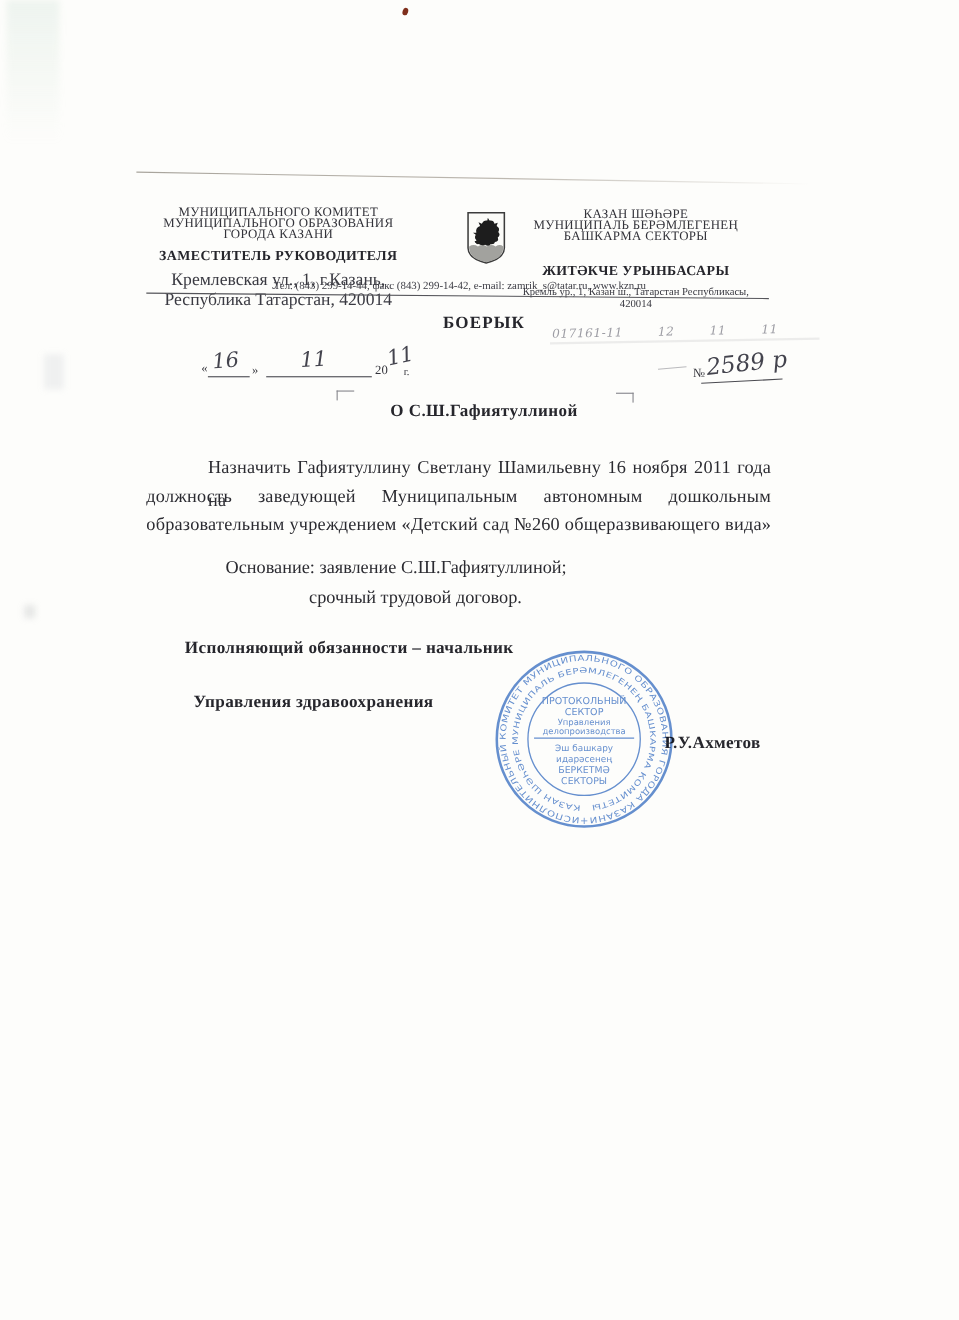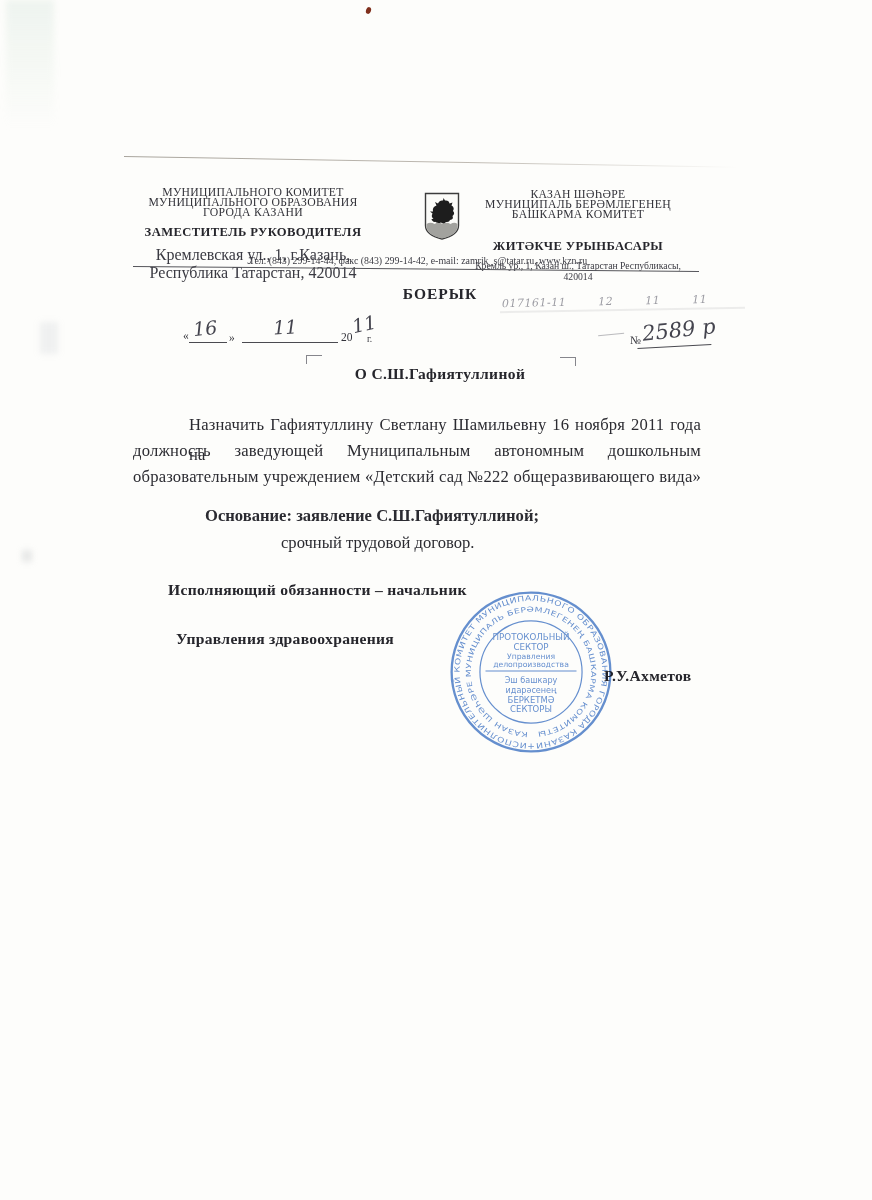--- a/index.html
+++ b/index.html
@@ -62,21 +62,21 @@
       <path d="M2.5,2.5 h33 v32 q0,9.5 -16.5,13.5 q-16.5,-4 -16.5,-13.5 z" fill="#fbfbf8" stroke="#3c3c3c" stroke-width="1.4"></path>
       <path d="M3.5,33 q4,-2.6 8,0 q4,-2.6 8,0 q4,-2.6 8,0 q4,-2.6 7,0 l0,2 q0,9 -15.5,12.5 q-15.5,-3.5 -15.5,-12.5 z" fill="#a2a29e"></path>
       <path d="M11,28 q-3.5,-2 -1.5,-5.5 l-2.5,-2 3,0 q-1,-4.5 3.5,-6 l-1.5,-3.5 3,1.5 q1.5,-3.5 5,-3 l0.5,-2.5 1.5,2.5 q4,-0.5 4.5,3 l3,-1 -1,3 q3.5,2 1.5,5.5 q2.5,2.5 -0.5,5 q1.5,3.5 -2.5,4 q-0.5,2.5 -4,2 q-2,2.5 -5,0.5 q-4,1.5 -6.5,-1.5 q-3,0.5 -3,-2 z" fill="#1d1d1d"></path>
       <circle cx="11.5" cy="29" r="2" fill="#1d1d1d"></circle>
     </svg>
   </div>
 
   <div class="abs org-block" style="left:460px;top:190px;width:236px;">
     <div class="org-line">КАЗАН ШӘҺӘРЕ</div>
     <div class="org-line">МУНИЦИПАЛЬ БЕРӘМЛЕГЕНЕҢ</div>
-    <div class="org-line">БАШКАРМА КОМИТЕТ</div>
+    <div class="org-line">БАШКАРМА СЕКТОРЫ</div>
     <div class="org-post" style="margin-top:19px;">ЖИТӘКЧЕ  УРЫНБАСАРЫ</div>
     <div class="org-addr" style="margin-top:6px;font-size:9.7px;">Кремль ур., 1, Казан ш., Татарстан Республикасы, 420014</div>
   </div>
 
   <div class="abs contact-line" style="left:133px;top:255px;width:570px;">Тел. (843) 299-14-44, факс (843) 299-14-42, e-mail: zamrik_s@tatar.ru, www.kzn.ru</div>
   <div class="abs rule" style="left:133px;top:266px;width:566px;transform:rotate(0.5deg);"></div>
 
   <div class="abs" style="left:310px;top:285px;width:260px;">
     <div class="doc-title" style="margin-top:1px;">БОЕРЫК</div>
   </div>
@@ -99,23 +99,23 @@
   <div class="abs uline" style="left:637px;top:330px;width:74px;height:16px;transform:rotate(-3deg);"></div>
   <div class="abs hw" style="left:642px;top:318px;font-size:21px;transform:rotate(-6deg);">2589 р</div>
 
   <div class="abs corner-l" style="left:306px;top:355px;"></div>
   <div class="abs corner-r" style="left:560px;top:357px;"></div>
 
   <div class="abs subject" style="left:280px;top:365px;width:320px;">О С.Ш.Гафиятуллиной</div>
 
   <div class="abs bline first" style="top:410px;">Назначить Гафиятуллину Светлану Шамильевну 16 ноября 2011 года на</div>
   <div class="abs bline" style="top:436px;">должность заведующей Муниципальным автономным дошкольным</div>
-  <div class="abs bline" style="top:462px;">образовательным учреждением «Детский сад №222 общеразвивающего вида»</div>
+  <div class="abs bline" style="top:462px;">образовательным учреждением «Детский сад №260 общеразвивающего вида»</div>
 
-  <div class="abs basis" style="left:205px;top:506px;font-weight:bold;">Основание: заявление С.Ш.Гафиятуллиной;</div>
+  <div class="abs basis" style="left:205px;top:506px;">Основание: заявление С.Ш.Гафиятуллиной;</div>
   <div class="abs basis" style="left:281px;top:533px;">срочный трудовой договор.</div>
 
   <div class="abs sig" style="left:168px;top:581px;">Исполняющий обязанности – начальник</div>
   <div class="abs sig" style="left:176px;top:630px;">Управления здравоохранения</div>
   <div class="abs sig" style="left:604px;top:667px;">Р.У.Ахметов</div>
 
   <div class="abs stamp" style="left:440px;top:581px;">
     <svg width="182" height="182" viewBox="0 0 180 180">
       <defs>
         <path id="ringO" d="M90,160.5 A70.5,70.5 0 1 1 90,19.5 A70.5,70.5 0 1 1 90,160.5" fill="none"></path>

